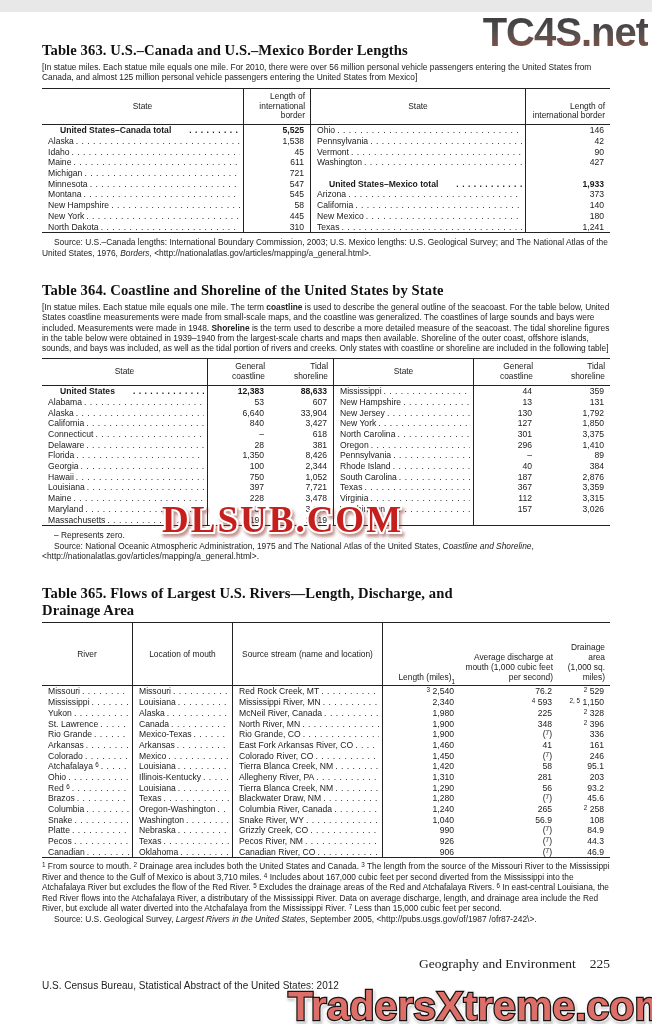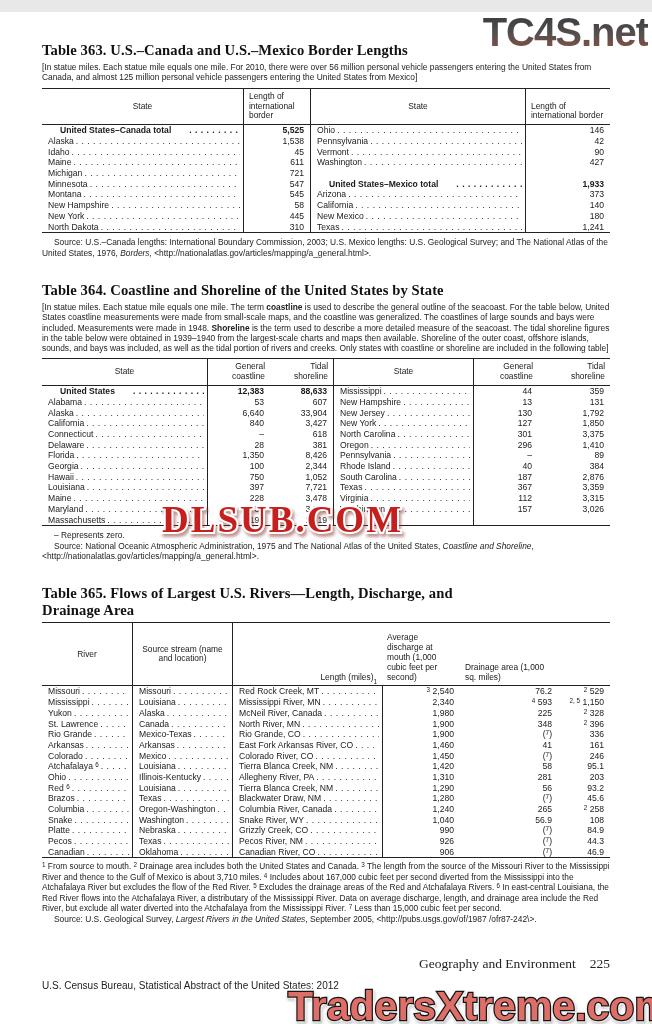--- a/index.html
+++ b/index.html
@@ -15,21 +15,21 @@
   .src-note{font-size:8.4px;line-height:10.4px;margin:4px 0 0 0;color:#222;text-indent:12px;}
   .rep-zero{font-size:8.4px;line-height:10.4px;margin:4px 0 0 0;color:#222;text-indent:12px;}
   .sec{margin-bottom:0;}
   .sec + .sec{margin-top:24px;}
 
   
   .tbl{border-top:1.5px solid #222;border-bottom:1.5px solid #222;font-size:8.6px;color:#1a1a1a;}
   .thead{display:grid;border-bottom:1px solid #222;font-size:8.4px;line-height:9.9px;}
   .thead .hc{display:flex;padding:3px 5px;}
   .hc.ctr{align-items:center;justify-content:center;text-align:center;}
-  .hc.rb{align-items:flex-end;justify-content:flex-end;}
+  .hc.rb{align-items:flex-end;justify-content:flex-end;text-align:right;}
   .hc.rc{align-items:center;justify-content:flex-end;text-align:right;padding-left:26px;}
   .tr{display:grid;height:10.7px;line-height:10.7px;}
   .td{overflow:hidden;white-space:nowrap;}
   .vr{border-left:1px solid #222;}
   .cname{display:flex;padding-left:6px;}
   .cname .nm{white-space:nowrap;}
   .cval{text-align:right;padding-right:6px;}
   .ldr{flex:1;overflow:hidden;white-space:nowrap;margin:0 3px 0 2px;}
   .ldr::after{content:". . . . . . . . . . . . . . . . . . . . . . . . . . . . . . . . . . . . . . . . . . . . . . . . . . . . . . . . . . . . . . . . . . . .";letter-spacing:.5px;}
   .bd{font-weight:bold;padding-left:24px;}
@@ -431,20 +431,21 @@
       </div>
       <p class="rep-zero">– Represents zero.</p>
       <p class="src-note" style="margin-top:0">Source: National Oceanic Atmospheric Administration, 1975 and The National Atlas of the United States, <i>Coastline and Shoreline</i>, &lt;http://nationalatlas.gov/articles/mapping/a_general.html&gt;.</p>
     </div>
 
     <div class="sec">
       <h2 class="tbl-title two-line">Table 365. Flows of Largest U.S. Rivers—Length, Discharge, and Drainage Area</h2>
       <div class="tbl t365">
         <div class="thead">
           <div class="hc ctr">River</div>
+          <div class="hc ctr vr">Location of mouth</div>
           <div class="hc ctr vr">Source stream (name and location)</div>
           <div class="hc rb vr">Length (miles) <sup>1</sup></div>
           <div class="hc rb">Average discharge at mouth (1,000 cubic feet per second)</div>
           <div class="hc rb">Drainage area (1,000 sq. miles)</div>
         </div>
         <div class="tbody">
 
             <div class="tr">
               <div class="td cname">
                 <span class="nm">Missouri</span>

